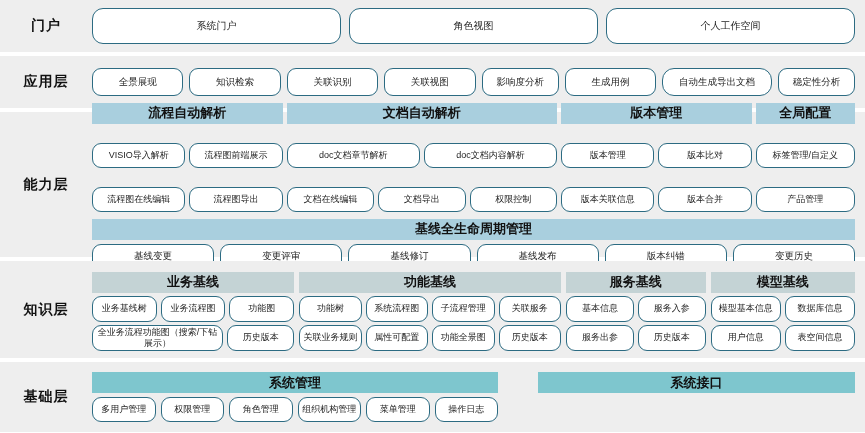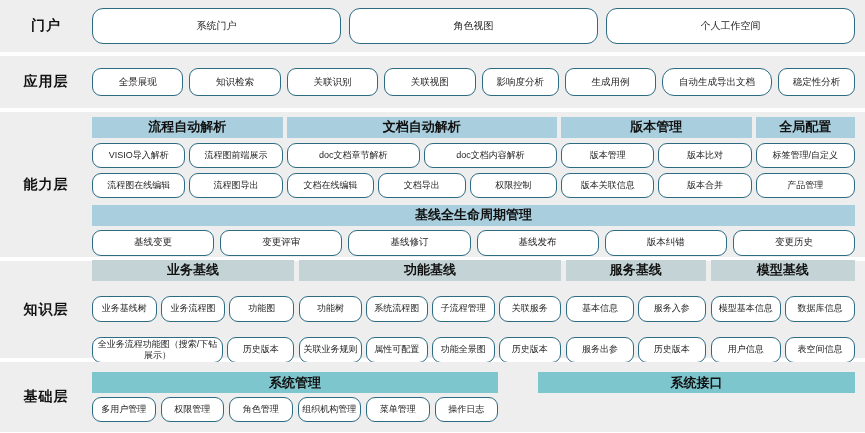--- a/index.html
+++ b/index.html
@@ -74,39 +74,39 @@
   .r-app .row-body{display:flex;gap:6px;}
   .r-app .pill{height:28px;font-size:9.5px;}
   .r-app .pill.w1{flex:1.03 1 0;}
   .r-app .pill.w2{flex:0.86 1 0;}
   .r-app .pill.w3{flex:1.25 1 0;border-radius:12px;}
 
   
   .r-cap{height:145px;}
   .r-cap .row-body{display:flex;flex-direction:column;gap:4px;padding-top:3px;}
   .cap-top{display:flex;gap:4px;}
-  .cap-col{display:flex;flex-direction:column;gap:5px;}
+  .cap-col{display:flex;flex-direction:column;gap:19px;}
   .cap-col .cells{display:flex;gap:4px;}
   .cap-col .cells .pill{height:25px;flex:1 1 0;}
   .cap-g1{flex:1.92 1 0;}
   .cap-g2{flex:2.72 1 0;}
   .cap-g3{flex:1.92 1 0;}
   .cap-g4{flex:1.92 1 0;}
   .cap-g5{flex:1.00 1 0;}
 
   .cap-life{display:flex;flex-direction:column;gap:4px;margin-top:3px;}
   .cap-life .ghead{height:21px;}
   .cap-life .cells{display:flex;gap:6px;}
   .cap-life .cells .pill{height:26px;flex:1 1 0;font-size:9.5px;}
 
   
   .r-know{height:97px;}
   .r-know .row-body{display:flex;gap:5px;padding-top:3px;}
   .know-col{display:flex;flex-direction:column;gap:3px;}
-  .know-col .cells{display:flex;gap:4px;margin-top:12px;}
+  .know-col .cells{display:flex;gap:4px;}
   .know-col .cells .pill{height:26px;flex:1 1 0;}
   .know-g1{flex:2.10 1 0;}
   .know-g2{flex:2.72 1 0;}
   .know-g3{flex:1.45 1 0;}
   .know-g4{flex:1.50 1 0;}
   .know-g1 .cells .pill.wide{flex:2.05 1 0;}
   .know-g1 .cells .pill.narrow{flex:1 1 0;}
 
   
   .r-base{height:70px;}

